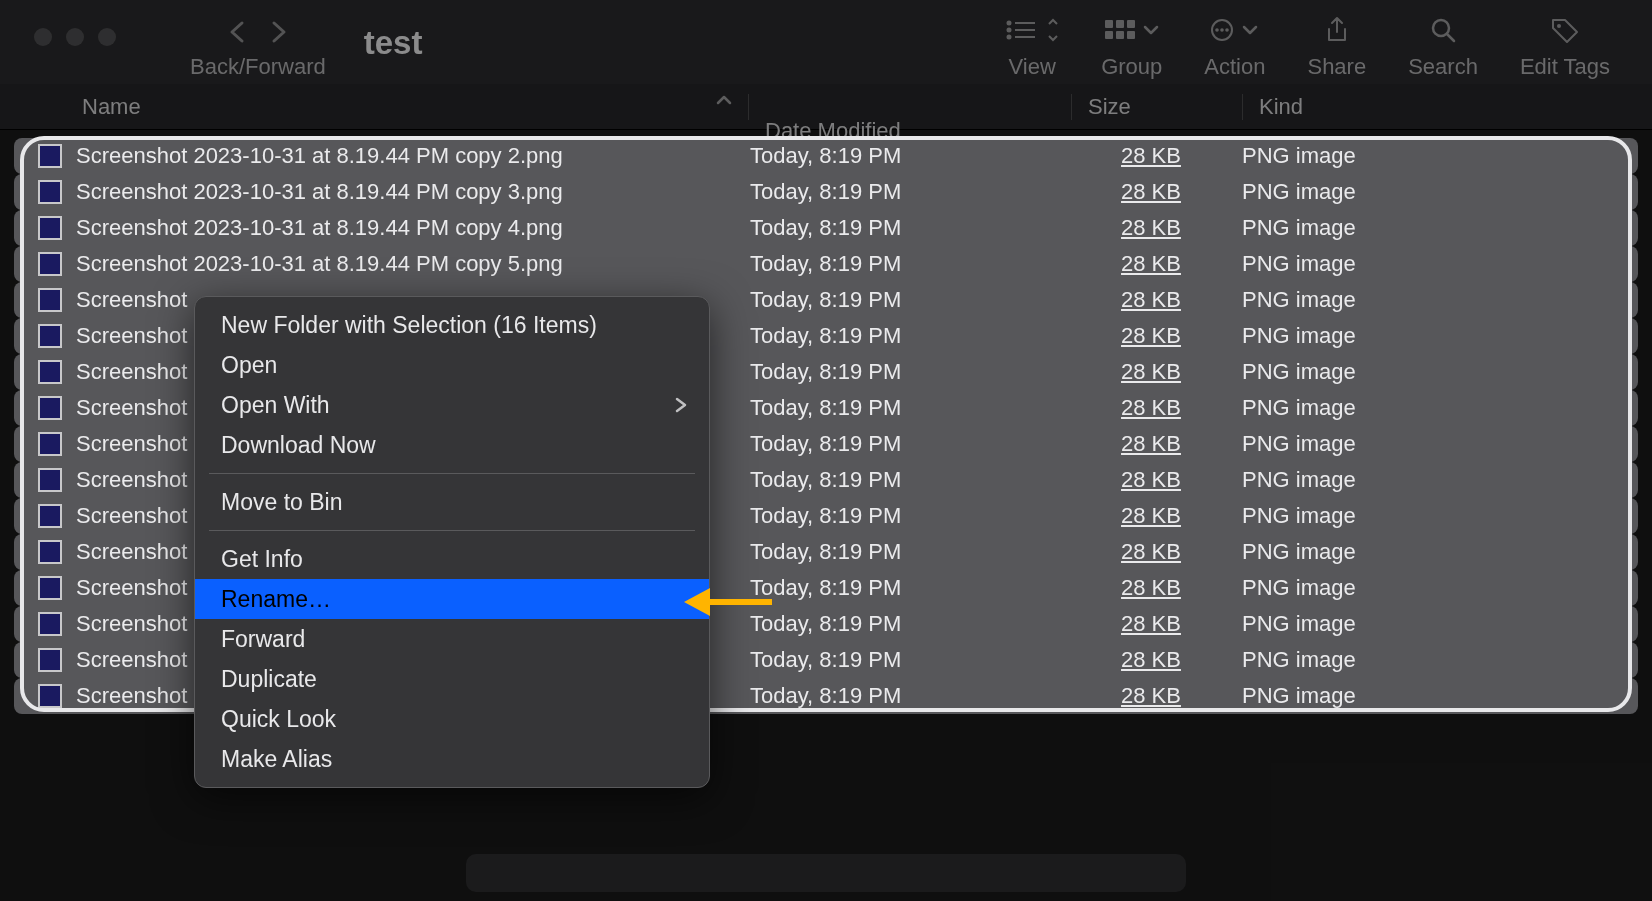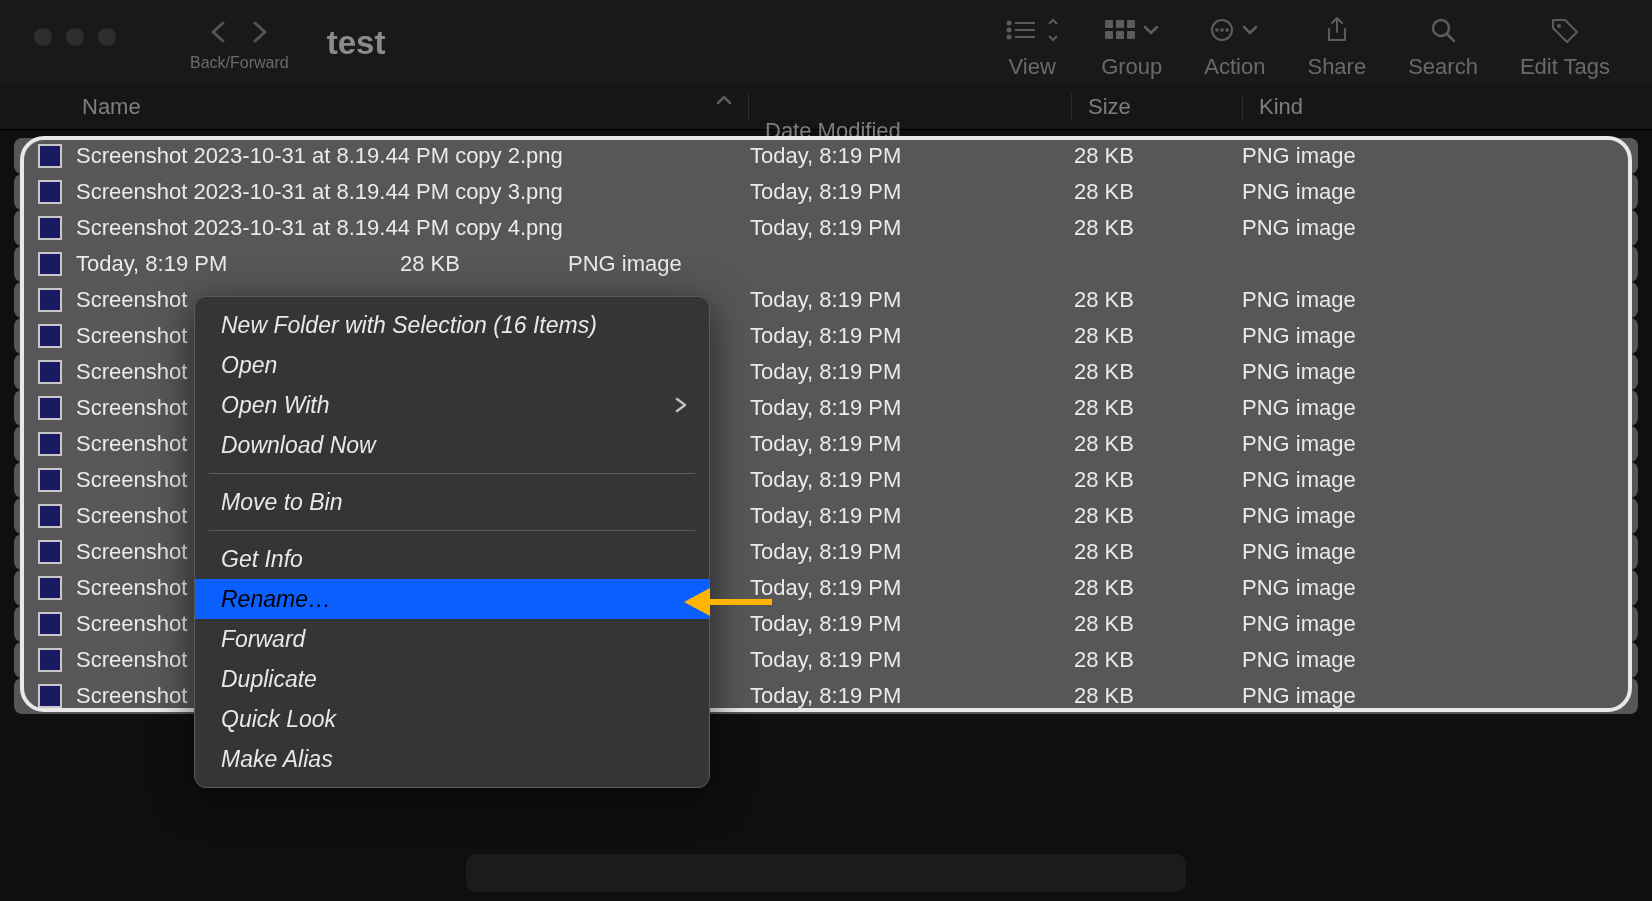--- a/index.html
+++ b/index.html
@@ -53,21 +53,21 @@
     }
     .nav-arrows {
       display: flex;
       gap: 24px;
       margin-top: 10px;
       color: #8a8a8c;
     }
     .nav-label {
       margin-top: 10px;
       color: #b0b0b2;
-      font-size: 16px;
+      font-size: 22px;
     }
     .window-title {
       color: #e8e8ea;
       font-size: 33px;
       font-weight: 700;
       margin-left: 38px;
       margin-top: 14px;
     }
     .toolbar-spacer {
       flex: 1;
@@ -176,22 +176,23 @@
     .file-name {
       width: 674px;
       white-space: nowrap;
       overflow: hidden;
     }
     .file-date {
       width: 324px;
     }
     .file-size {
       width: 168px;
-      text-align: left;
+      text-align: center;
       padding-right: 14px;
+      text-decoration: underline;
     }
     .file-kind {
       flex: 1;
     }
     .context-menu {
       position: absolute;
       top: 296px;
       left: 194px;
       width: 516px;
       background: #353537;
@@ -202,21 +203,20 @@
       padding: 8px 0;
       font-size: 23px;
       color: #e8e8ea;
     }
     .menu-item {
       height: 40px;
       display: flex;
       align-items: center;
       padding: 0 26px;
       position: relative;
-      font-style: italic;
     }
     .menu-item.highlighted {
       background: #0a60ff;
       color: #000000;
     }
     .menu-sep {
       height: 1px;
       background: #5a5a5c;
       margin: 8px 14px;
     }
@@ -389,20 +389,21 @@
       </div>
       <div class="file-row selected">
         <div class="file-icon"></div>
         <div class="file-name">Screenshot 2023-10-31 at 8.19.44 PM copy 4.png</div>
         <div class="file-date">Today, 8:19 PM</div>
         <div class="file-size">28 KB</div>
         <div class="file-kind">PNG image</div>
       </div>
       <div class="file-row selected">
         <div class="file-icon"></div>
+        <div class="file-name">Screenshot 2023-10-31 at 8.19.44 PM copy 5.png</div>
         <div class="file-date">Today, 8:19 PM</div>
         <div class="file-size">28 KB</div>
         <div class="file-kind">PNG image</div>
       </div>
       <div class="file-row selected">
         <div class="file-icon"></div>
         <div class="file-name">Screenshot</div>
         <div class="file-date">Today, 8:19 PM</div>
         <div class="file-size">28 KB</div>
         <div class="file-kind">PNG image</div>

